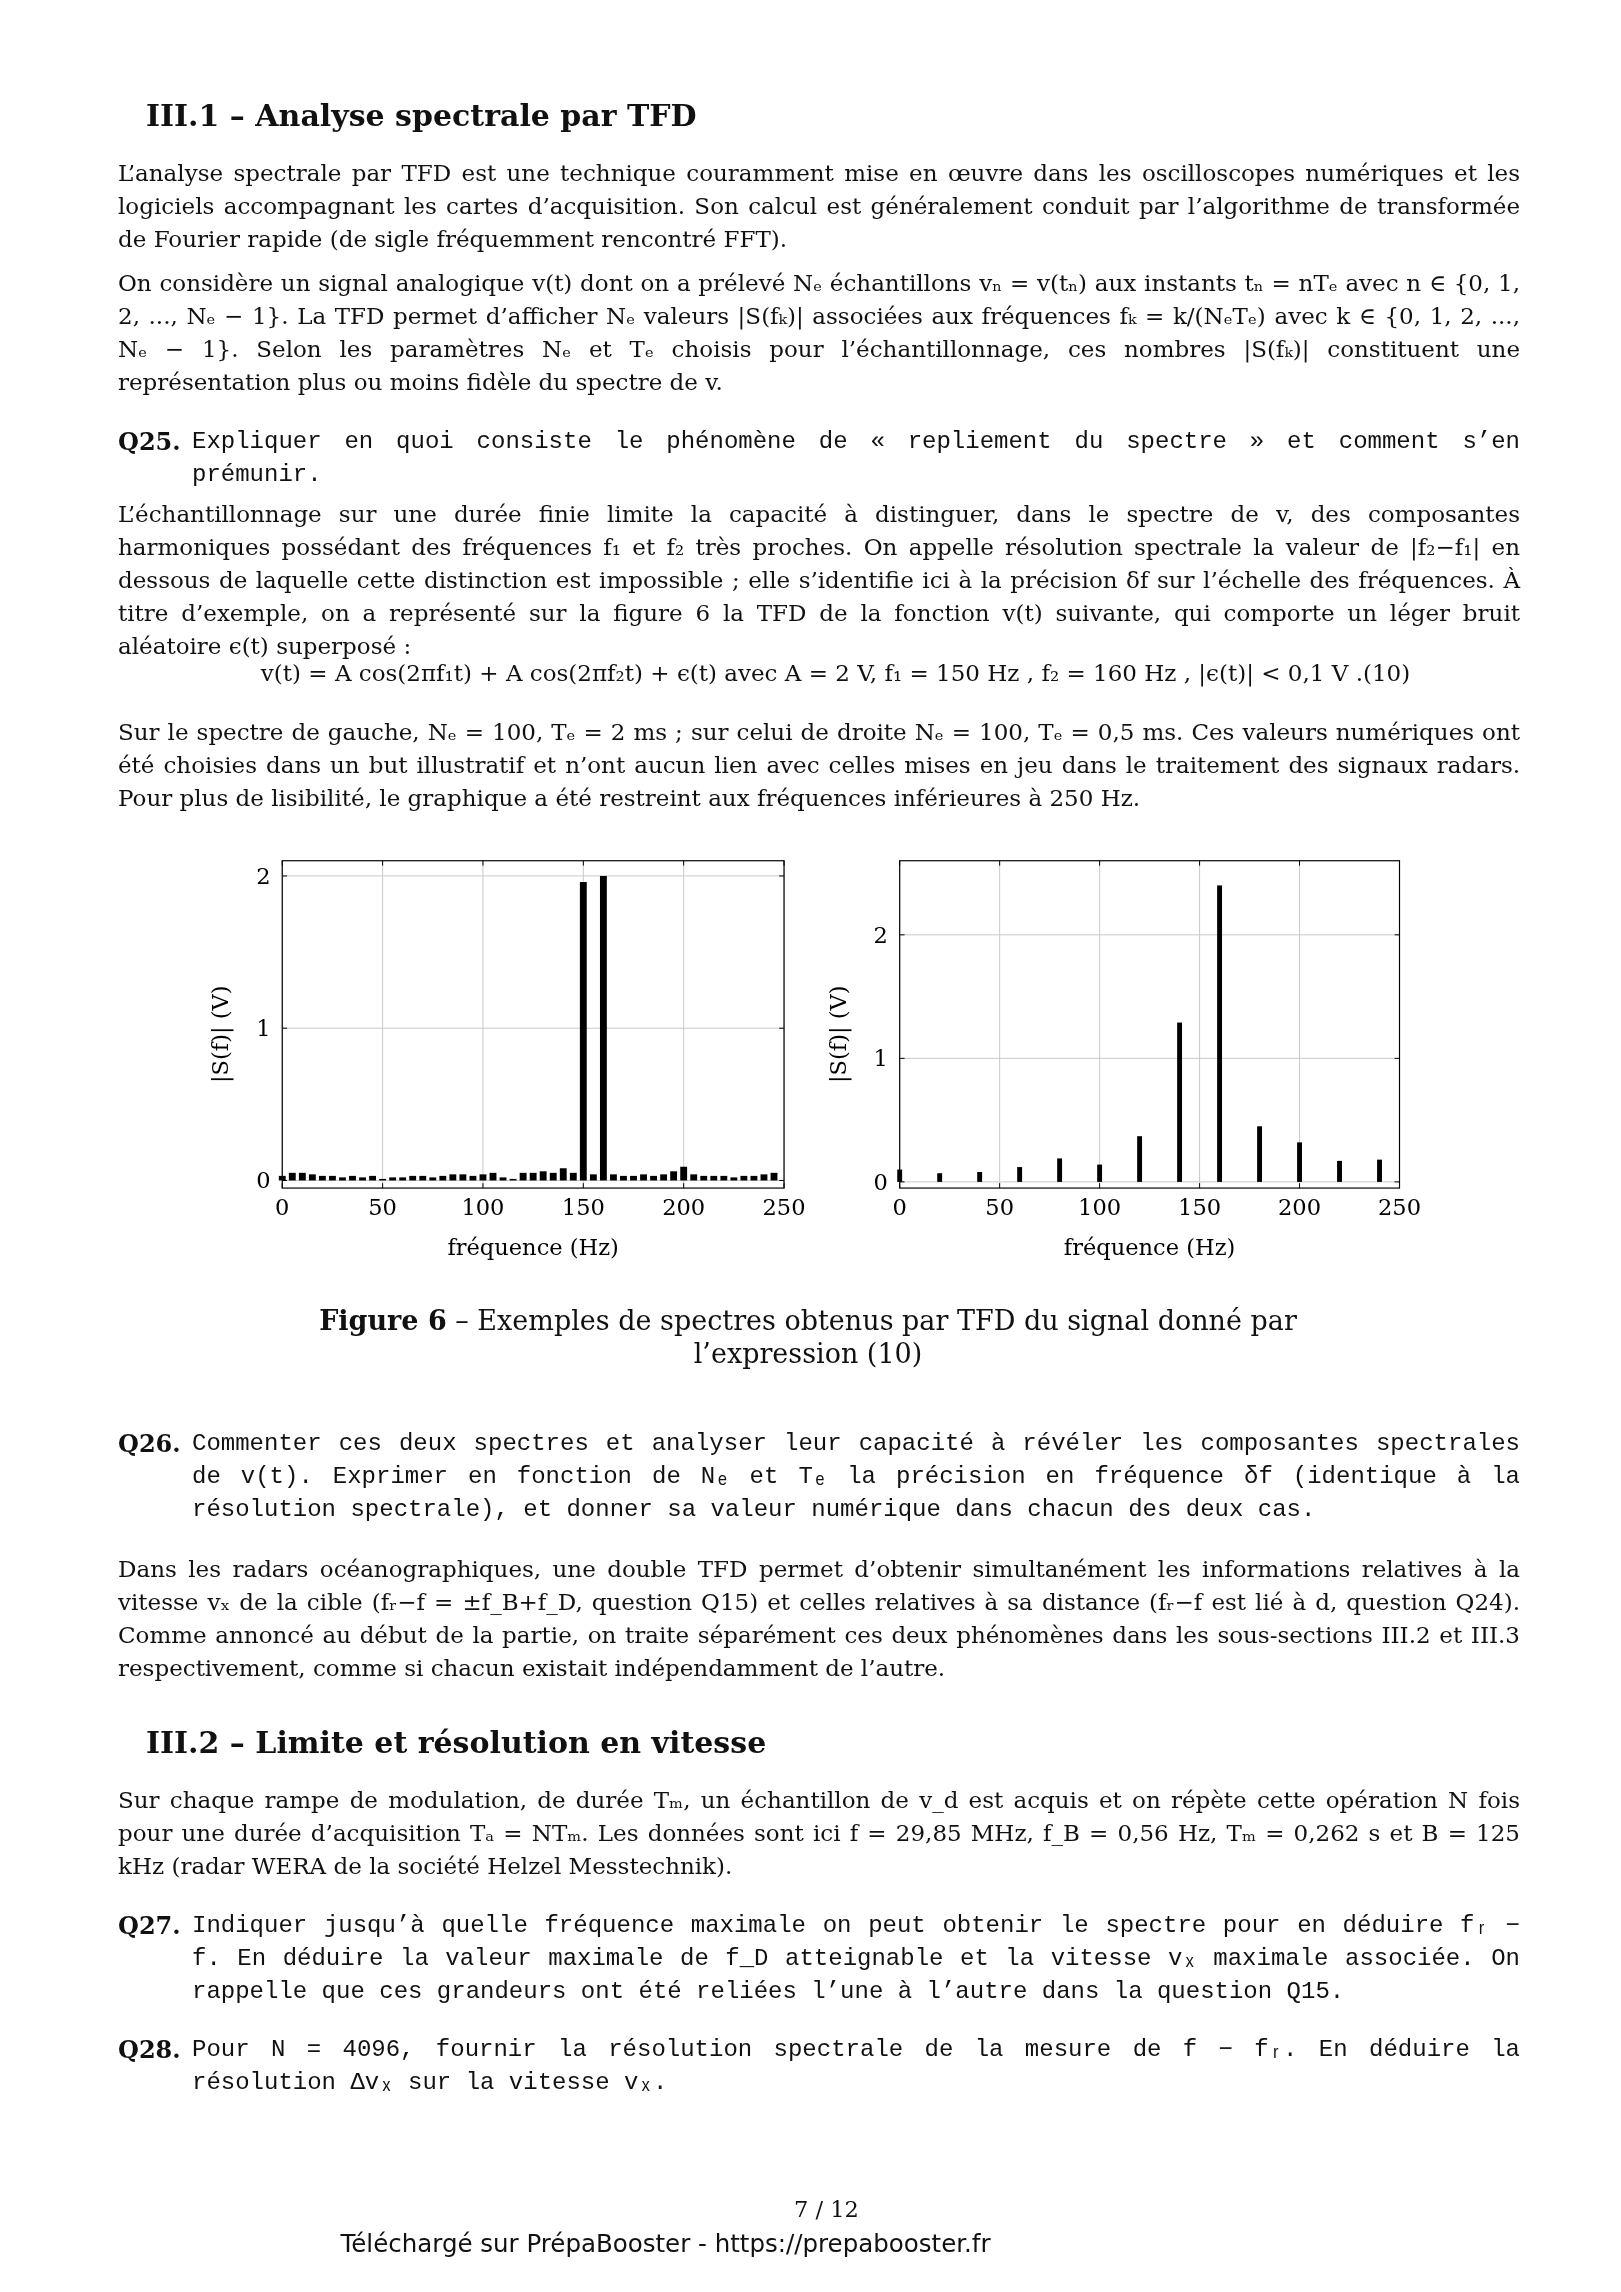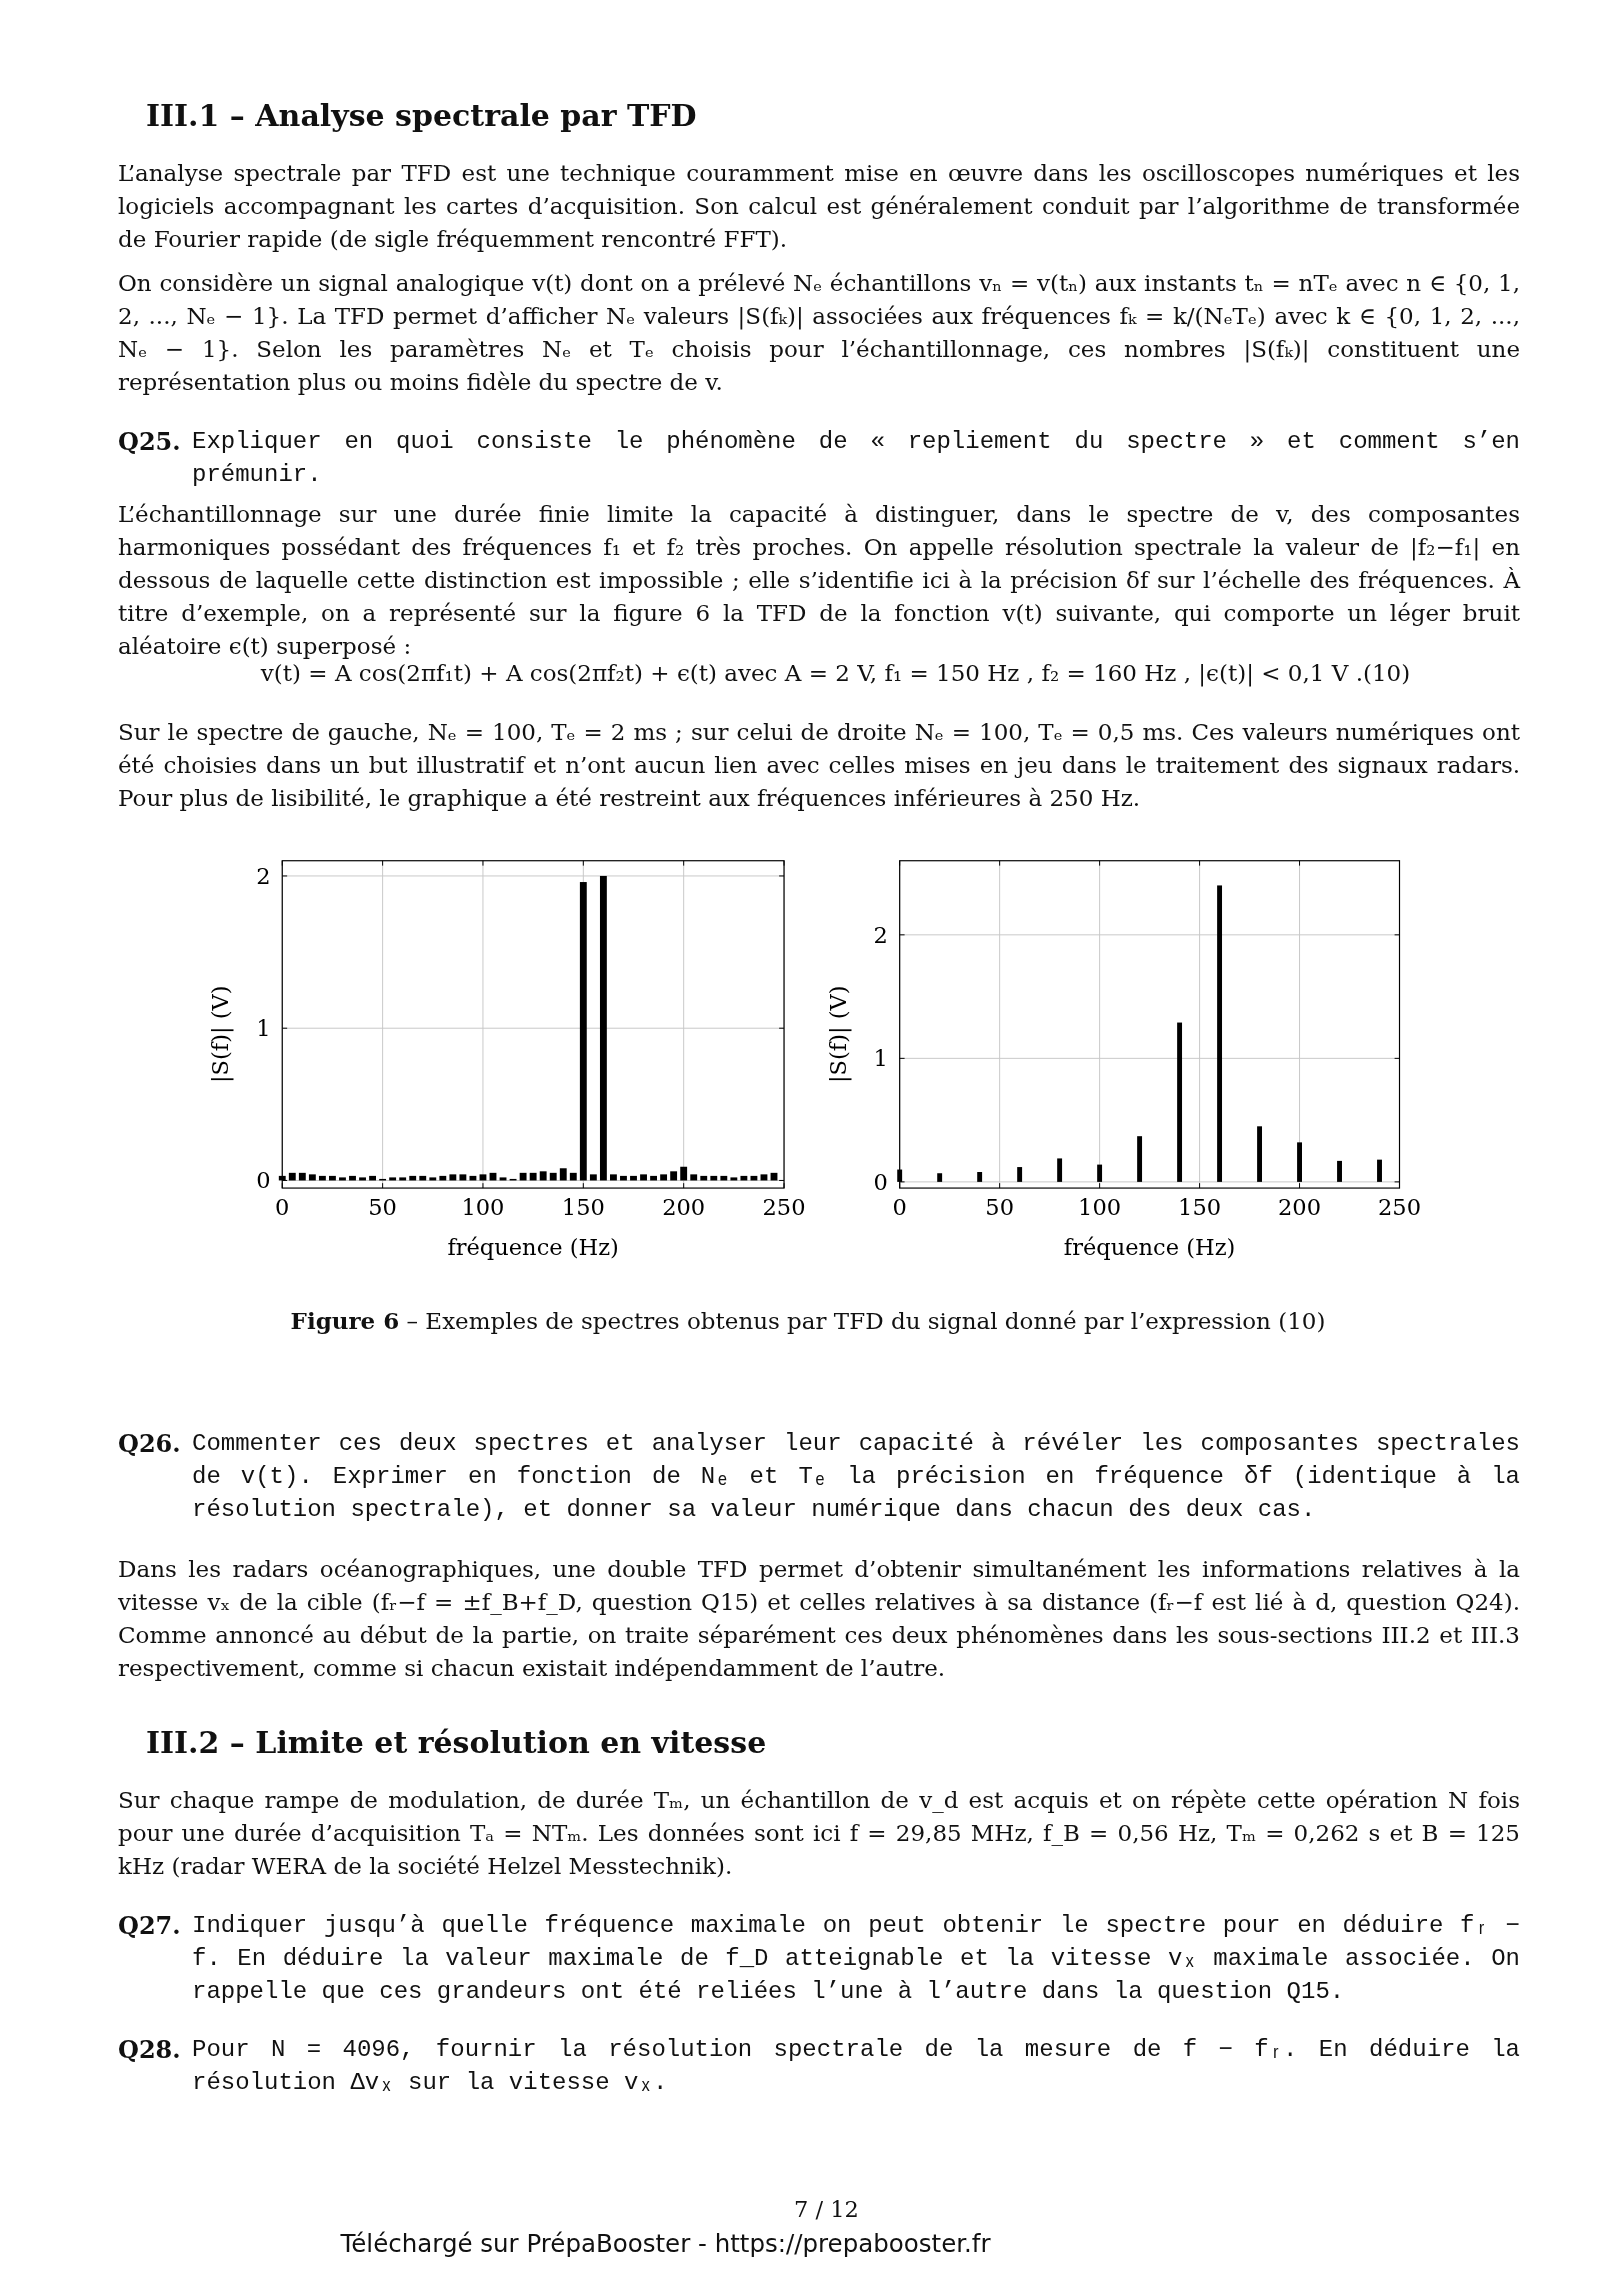--- a/index.html
+++ b/index.html
@@ -3,21 +3,21 @@
 <meta charset="utf-8">
 <style>
   html, body { margin:0; padding:0; background:#fff; }
   body { width:1621px; height:2293px; position:relative; font-family:"DejaVu Serif", serif; color:#111; }
   .h { font-weight:bold; font-size:30px; position:absolute; left:118px;margin-left:28px; }
   .p { position:absolute; left:118px; width:1402px; font-size:23px; line-height:33px; text-align:justify; }
   .q { position:absolute; left:118px; width:1402px; font-size:24px; line-height:33px; text-align:justify; }
   .q .qn { font-weight:bold; position:absolute; left:0; top:0; }
   .q .qt { margin-left:74px; display:block;font-family:Liberation Mono, monospace; }
   .eq { position:absolute; left:152px; width:1367px; font-size:23px; line-height:33px; display:flex; justify-content:center; }
-  .cap { position:absolute; left:274px; width:1068px; font-size:23px; line-height:33px; text-align:center; }
+  .cap { position:absolute; left:274px; width:1068px; font-size:27px; line-height:33px; text-align:center; }
   .cap b { font-weight:bold; }
   .pageno { position:absolute; top:2196px; width:1621px; left:16px; text-align:center; font-size:22.5px; }
   .footer { position:absolute; top:2229px; width:1331px; left:0; text-align:center; font-size:24.5px; font-family:"DejaVu Sans", sans-serif; }
   svg text { font-family:"DejaVu Serif", serif; }
 </style>
 </head>
 <body>
 
 <div class="h" style="top:98px;">III.1 – Analyse spectrale par TFD</div>
 

